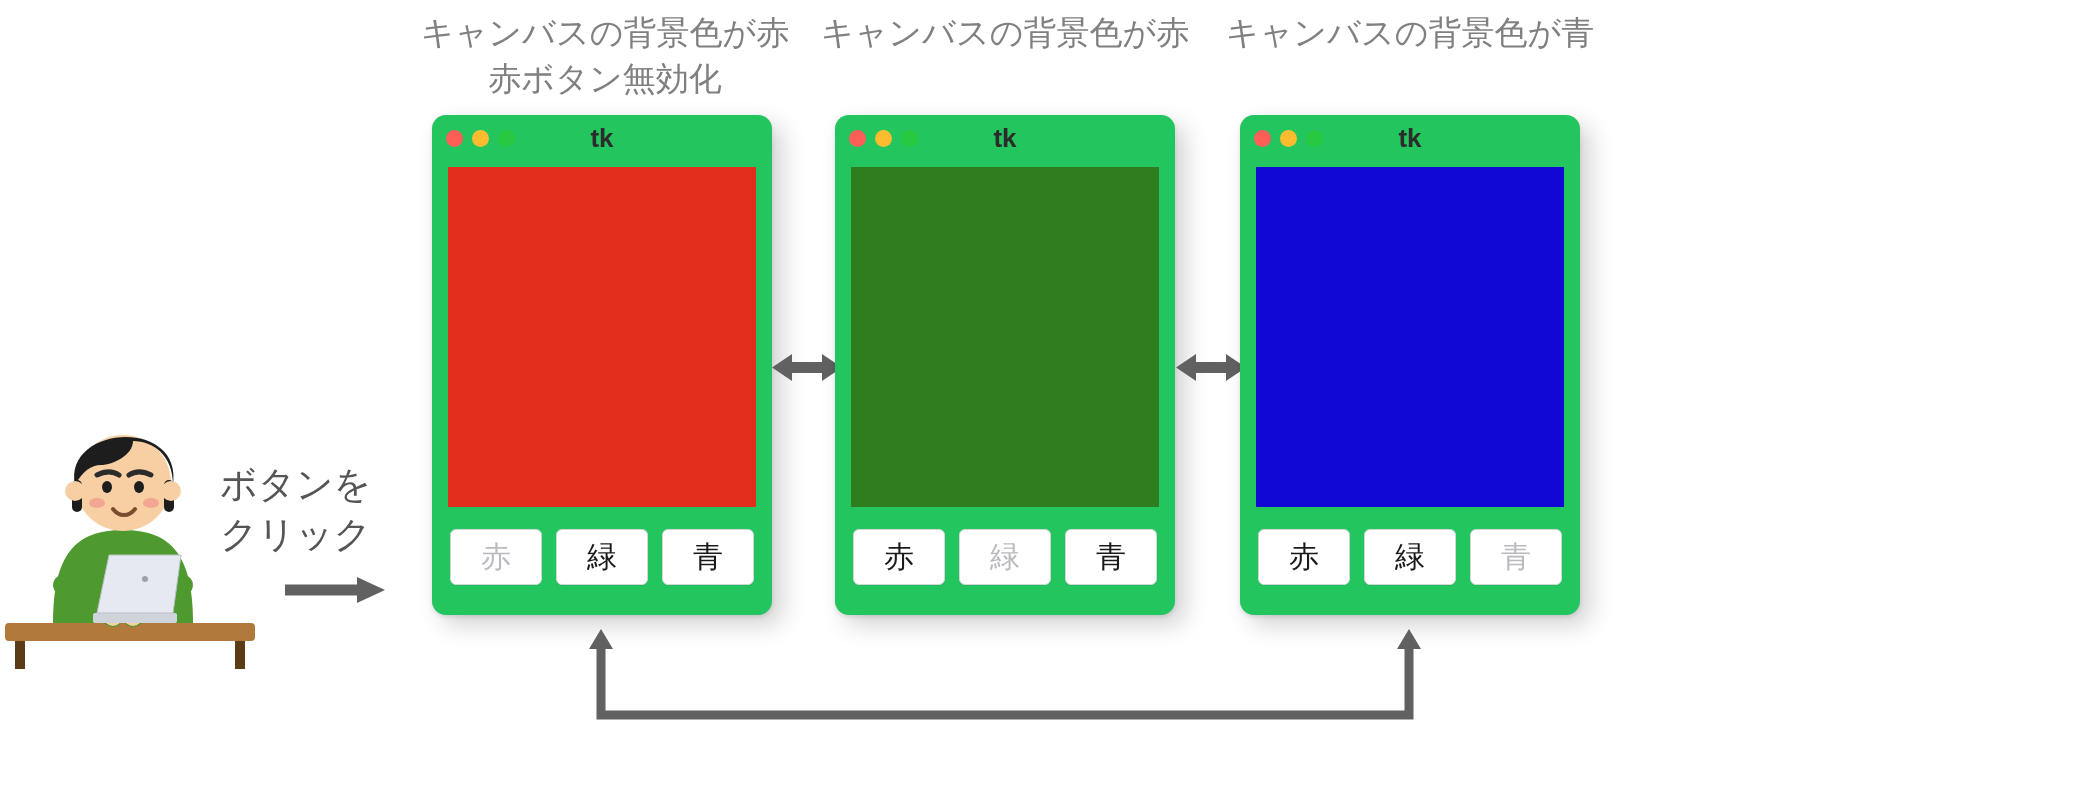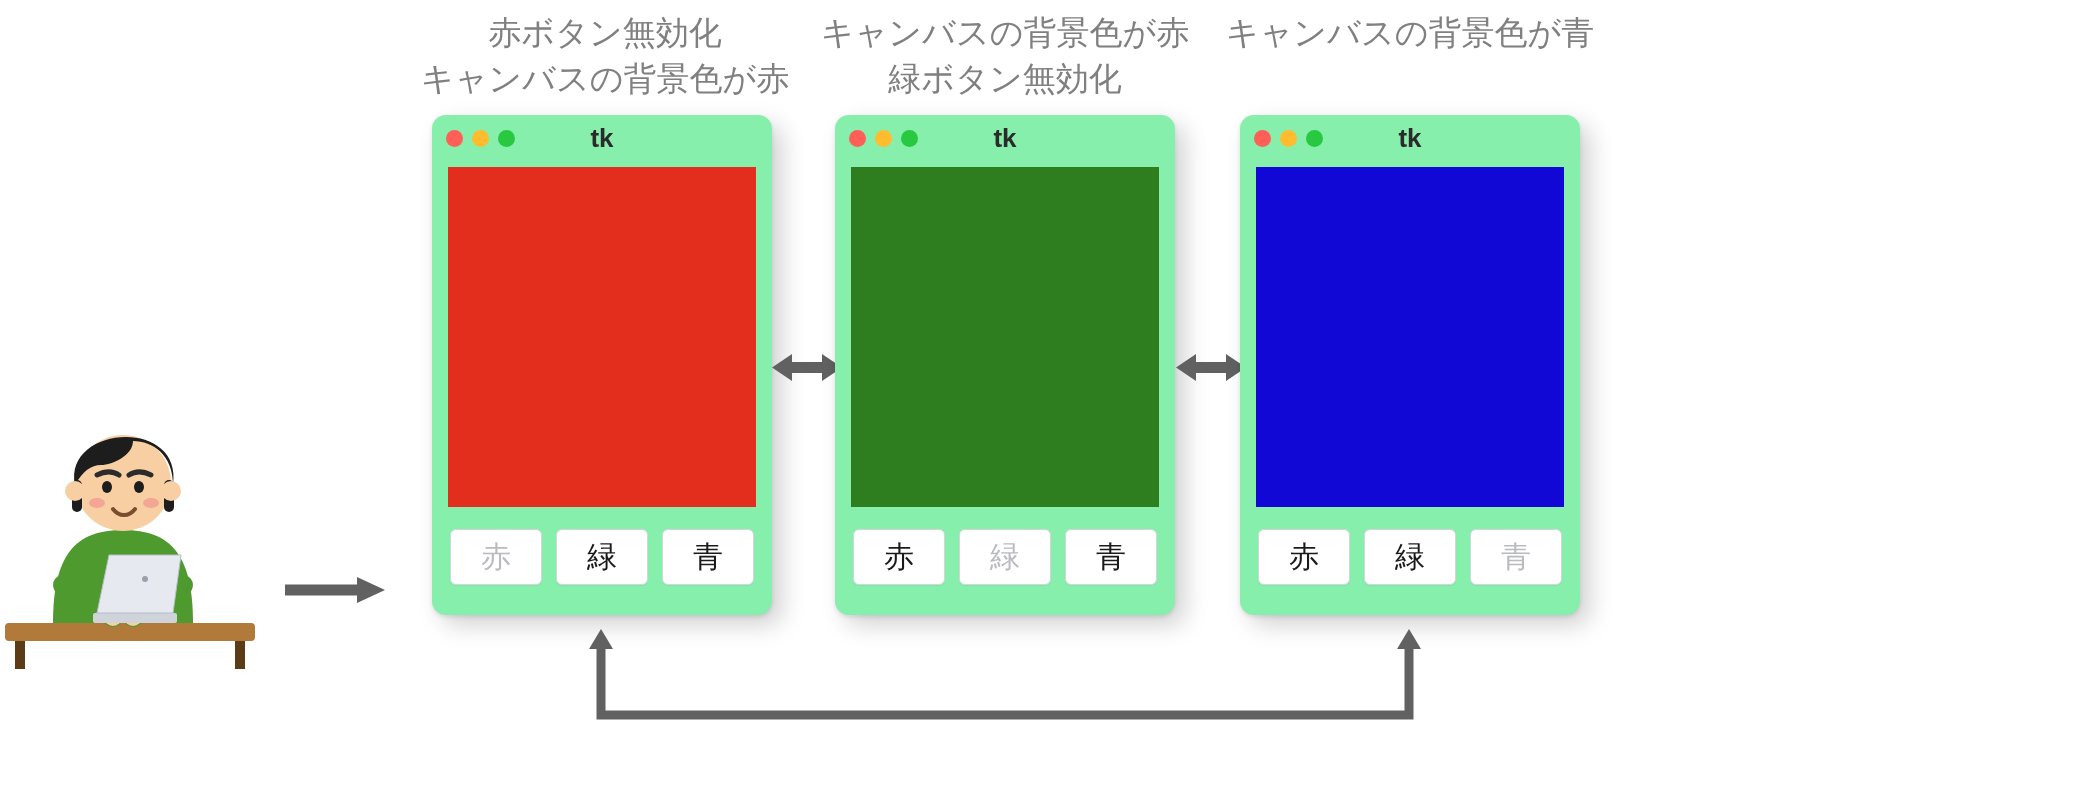--- a/index.html
+++ b/index.html
@@ -51,21 +51,21 @@
       line-height: 1.4;
     }
     .caption1 { left: 395px; }
     .caption2 { left: 795px; }
     .caption3 { left: 1200px; }
     
     .window {
       position: absolute;
       width: 340px;
       height: 500px;
-      background: #86efac;
+      background: #22c55e;
       border-radius: 14px;
       box-shadow: 10px 10px 25px rgba(0,0,0,0.18), 0 2px 4px rgba(0,0,0,0.1);
       overflow: hidden;
     }
     .window1 { left: 432px; top: 115px; }
     .window2 { left: 835px; top: 115px; }
     .window3 { left: 1240px; top: 115px; }
     .titlebar {
       height: 46px;
       display: flex;
@@ -179,35 +179,38 @@
       <ellipse cx="102" cy="82" rx="5" ry="6" fill="#1d1d1d"></ellipse>
       <ellipse cx="134" cy="82" rx="5" ry="6" fill="#1d1d1d"></ellipse>
 
       <ellipse cx="92" cy="98" rx="8" ry="5" fill="#f3a693"></ellipse>
       <ellipse cx="146" cy="98" rx="8" ry="5" fill="#f3a693"></ellipse>
 
       <path d="M108 104 C114 112 124 112 130 104" stroke="#7a4d2e" stroke-width="4" fill="none" stroke-linecap="round"></path>
     </svg>
   </div>
 
+  <div class="action-label">
+    <div>ボタンを</div>
+    <div>クリック</div>
+  </div>
 
   <div class="action-arrow">
     <svg viewBox="0 0 100 30" width="100" height="30">
       <line x1="0" y1="15" x2="78" y2="15" stroke="#616161" stroke-width="11"></line>
       <polygon points="72,2 100,15 72,28" fill="#616161"></polygon>
     </svg>
   </div>
 
   <div class="caption caption1">
+    <div>キャンバスの背景色が赤</div>
     <div>赤ボタン無効化</div>
-    <div>キャンバスの背景色が赤</div>
   </div>
   <div class="caption caption2">
     <div>キャンバスの背景色が赤</div>
-    <div>緑ボタン無効化</div>
   </div>
   <div class="caption caption3">
     <div>キャンバスの背景色が青</div>
   </div>
 
   <div class="window window1">
     <div class="titlebar">
       <div class="traffic-lights">
         <div class="traffic-light tl-close"></div>
         <div class="traffic-light tl-min"></div>

